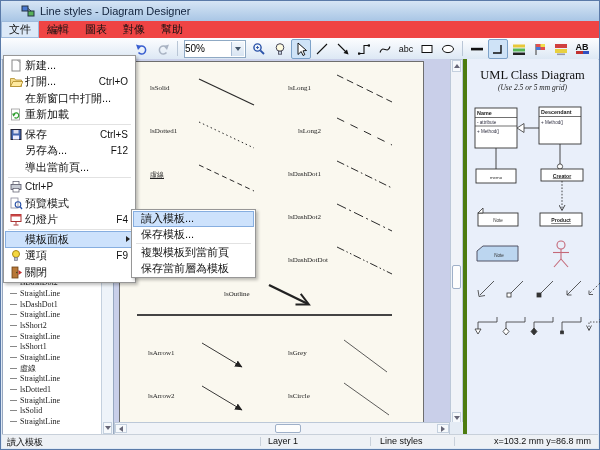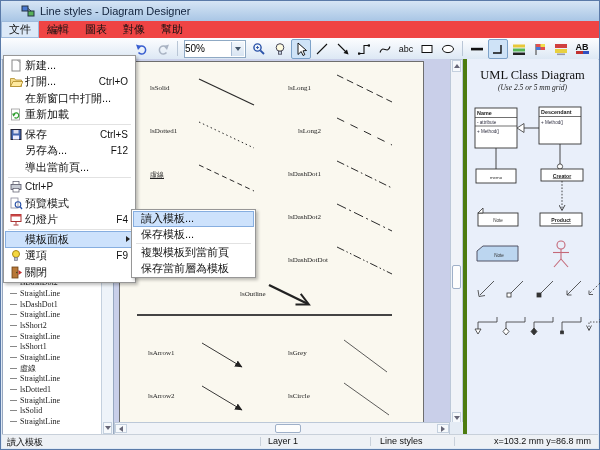--- a/index.html
+++ b/index.html
@@ -333,21 +333,21 @@
         <line x1="224" y1="321" x2="269" y2="353" stroke="#333" stroke-width="0.8"></line>
       </svg>
       <span class="clabel" style="left:30px;top:22px;">lsSolid</span>
       <span class="clabel" style="left:168px;top:22px;">lsLong1</span>
       <span class="clabel" style="left:30px;top:65px;">lsDotted1</span>
       <span class="clabel" style="left:178px;top:65px;">lsLong2</span>
       <span class="clabel u" style="left:30px;top:108px;">虛線</span>
       <span class="clabel" style="left:168px;top:108px;">lsDashDot1</span>
       <span class="clabel" style="left:168px;top:151px;">lsDashDot2</span>
       <span class="clabel" style="left:168px;top:194px;">lsDashDotDot</span>
-      <span class="clabel" style="left:120px;top:228px;">lsOutline</span>
+      <span class="clabel" style="left:104px;top:228px;">lsOutline</span>
       <span class="clabel" style="left:28px;top:287px;">lsArrow1</span>
       <span class="clabel" style="left:168px;top:287px;">lsGrey</span>
       <span class="clabel" style="left:28px;top:330px;">lsArrow2</span>
       <span class="clabel" style="left:168px;top:330px;">lsCircle</span>
     </div>
     <div class="vscroll">
       <div class="vs-arr" style="top:0;">
           <i class="tri-u"></i>
         </div>
       <div class="vthumb"></div>

